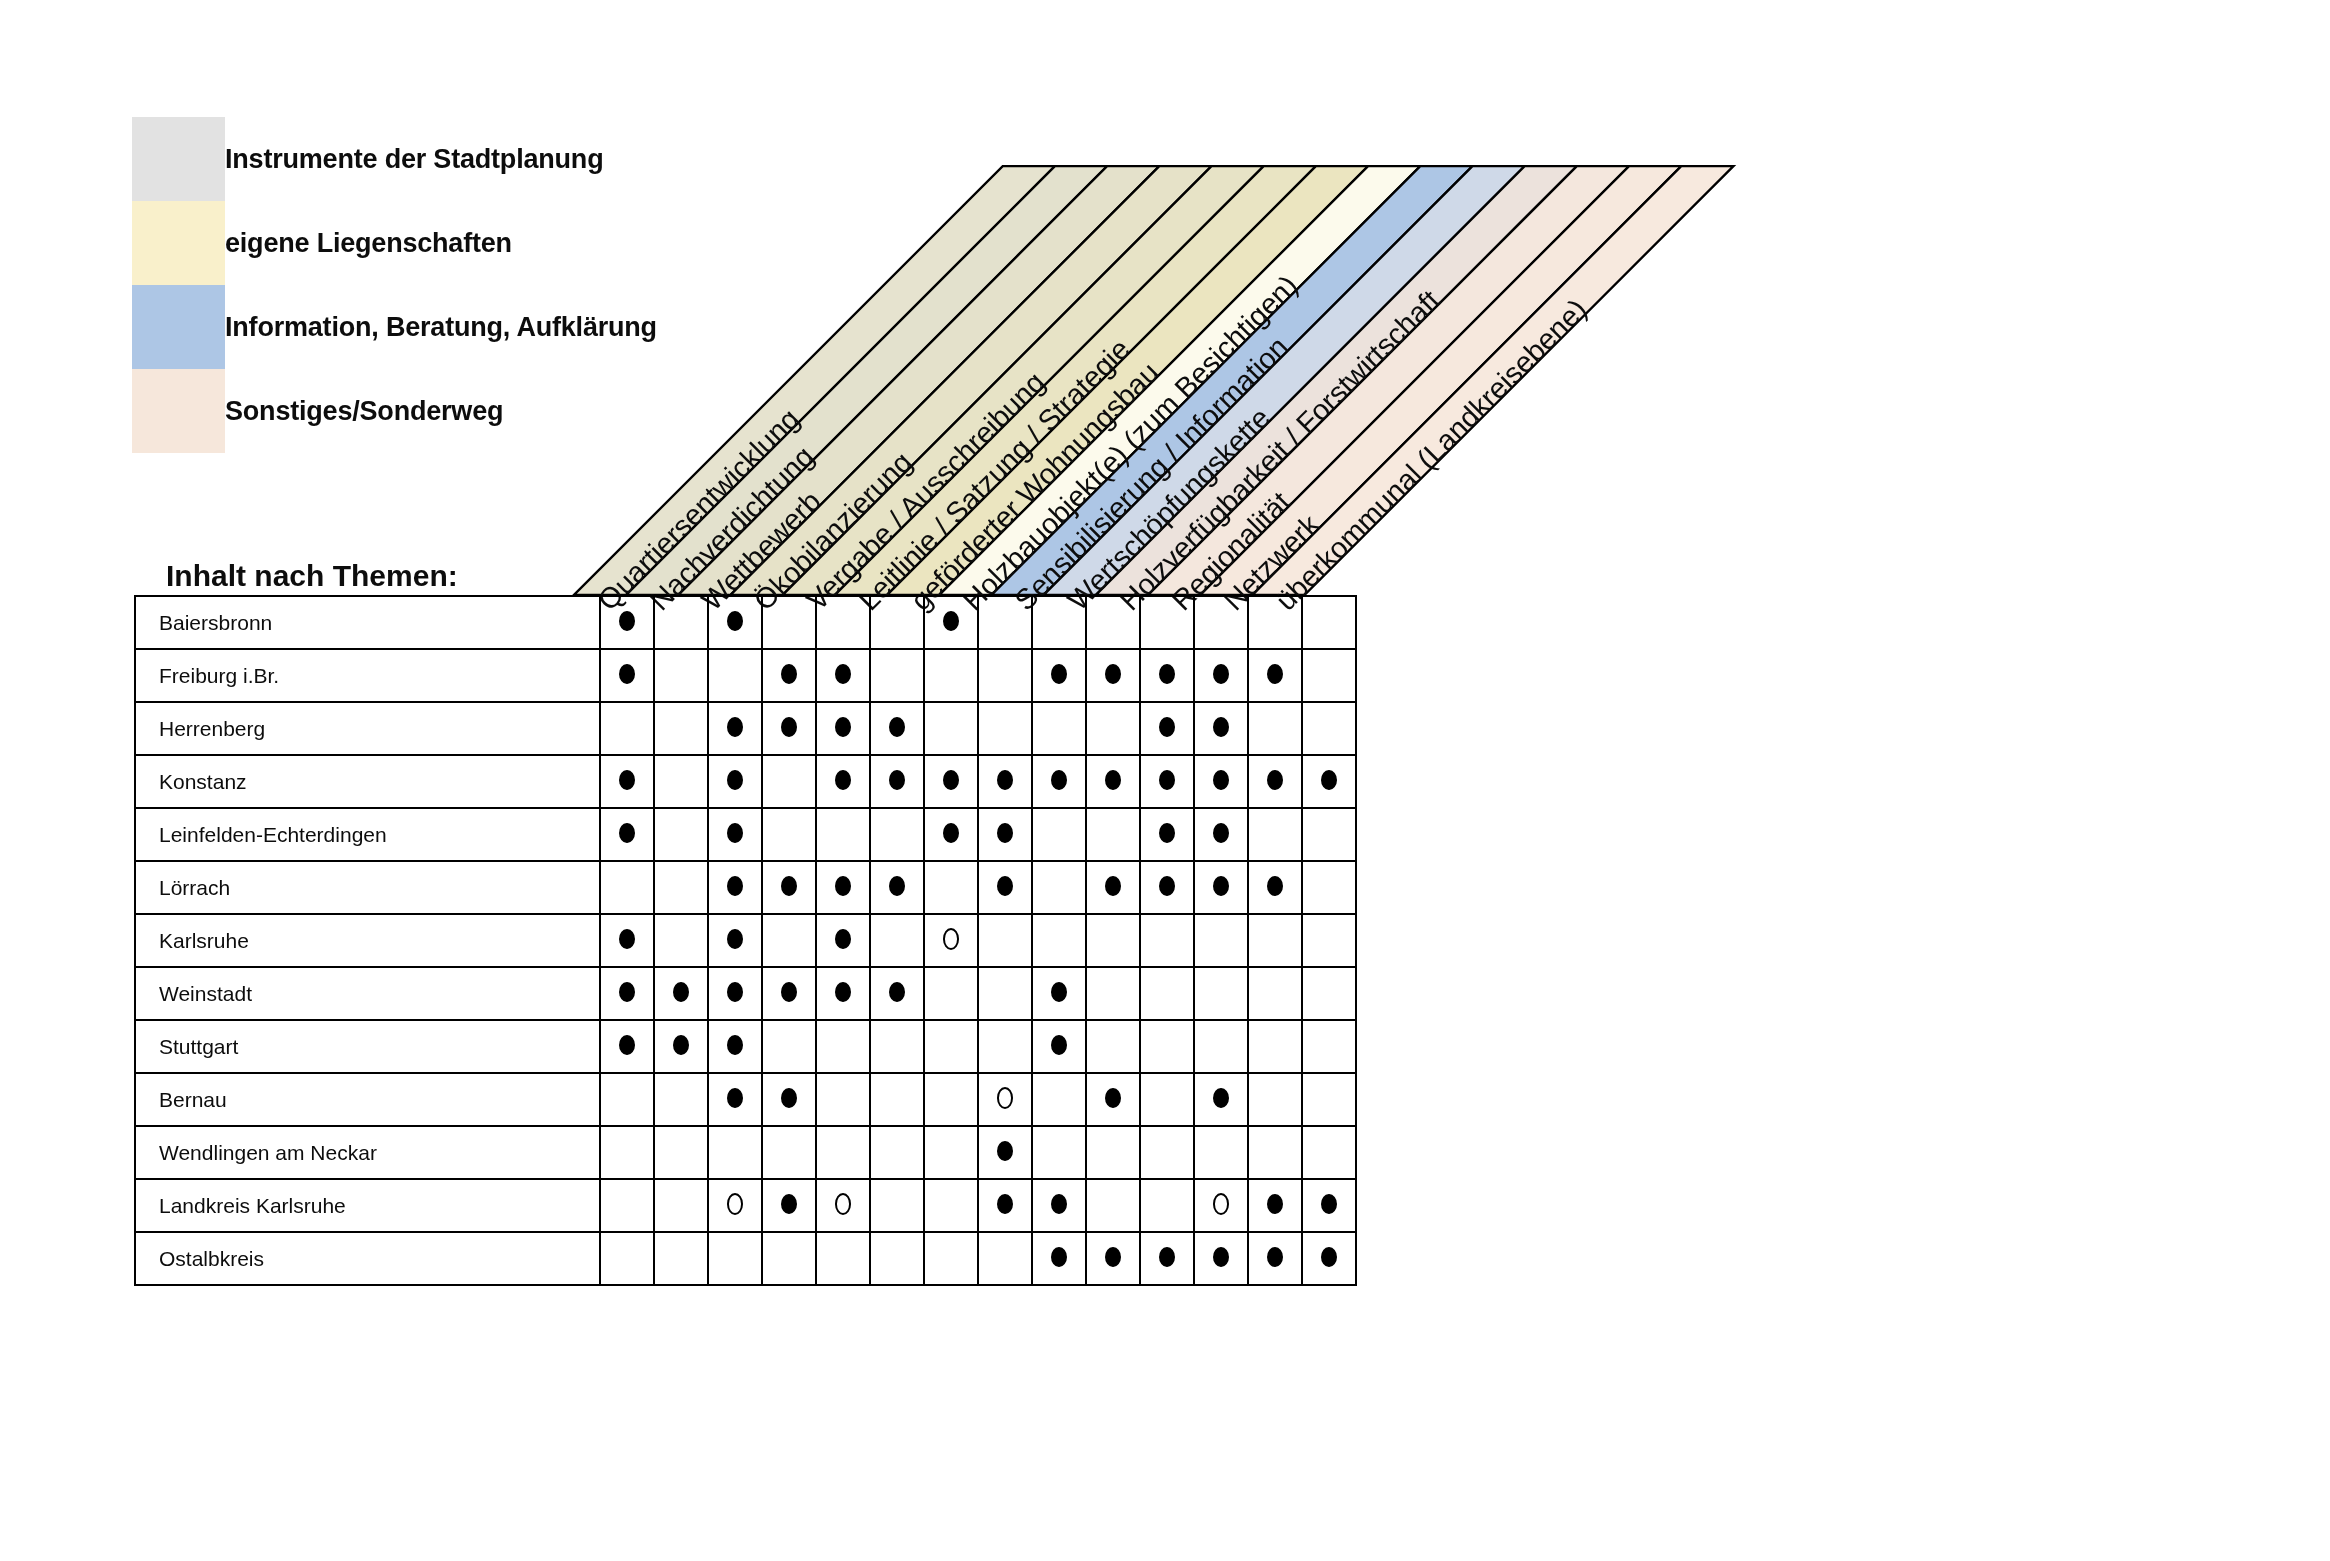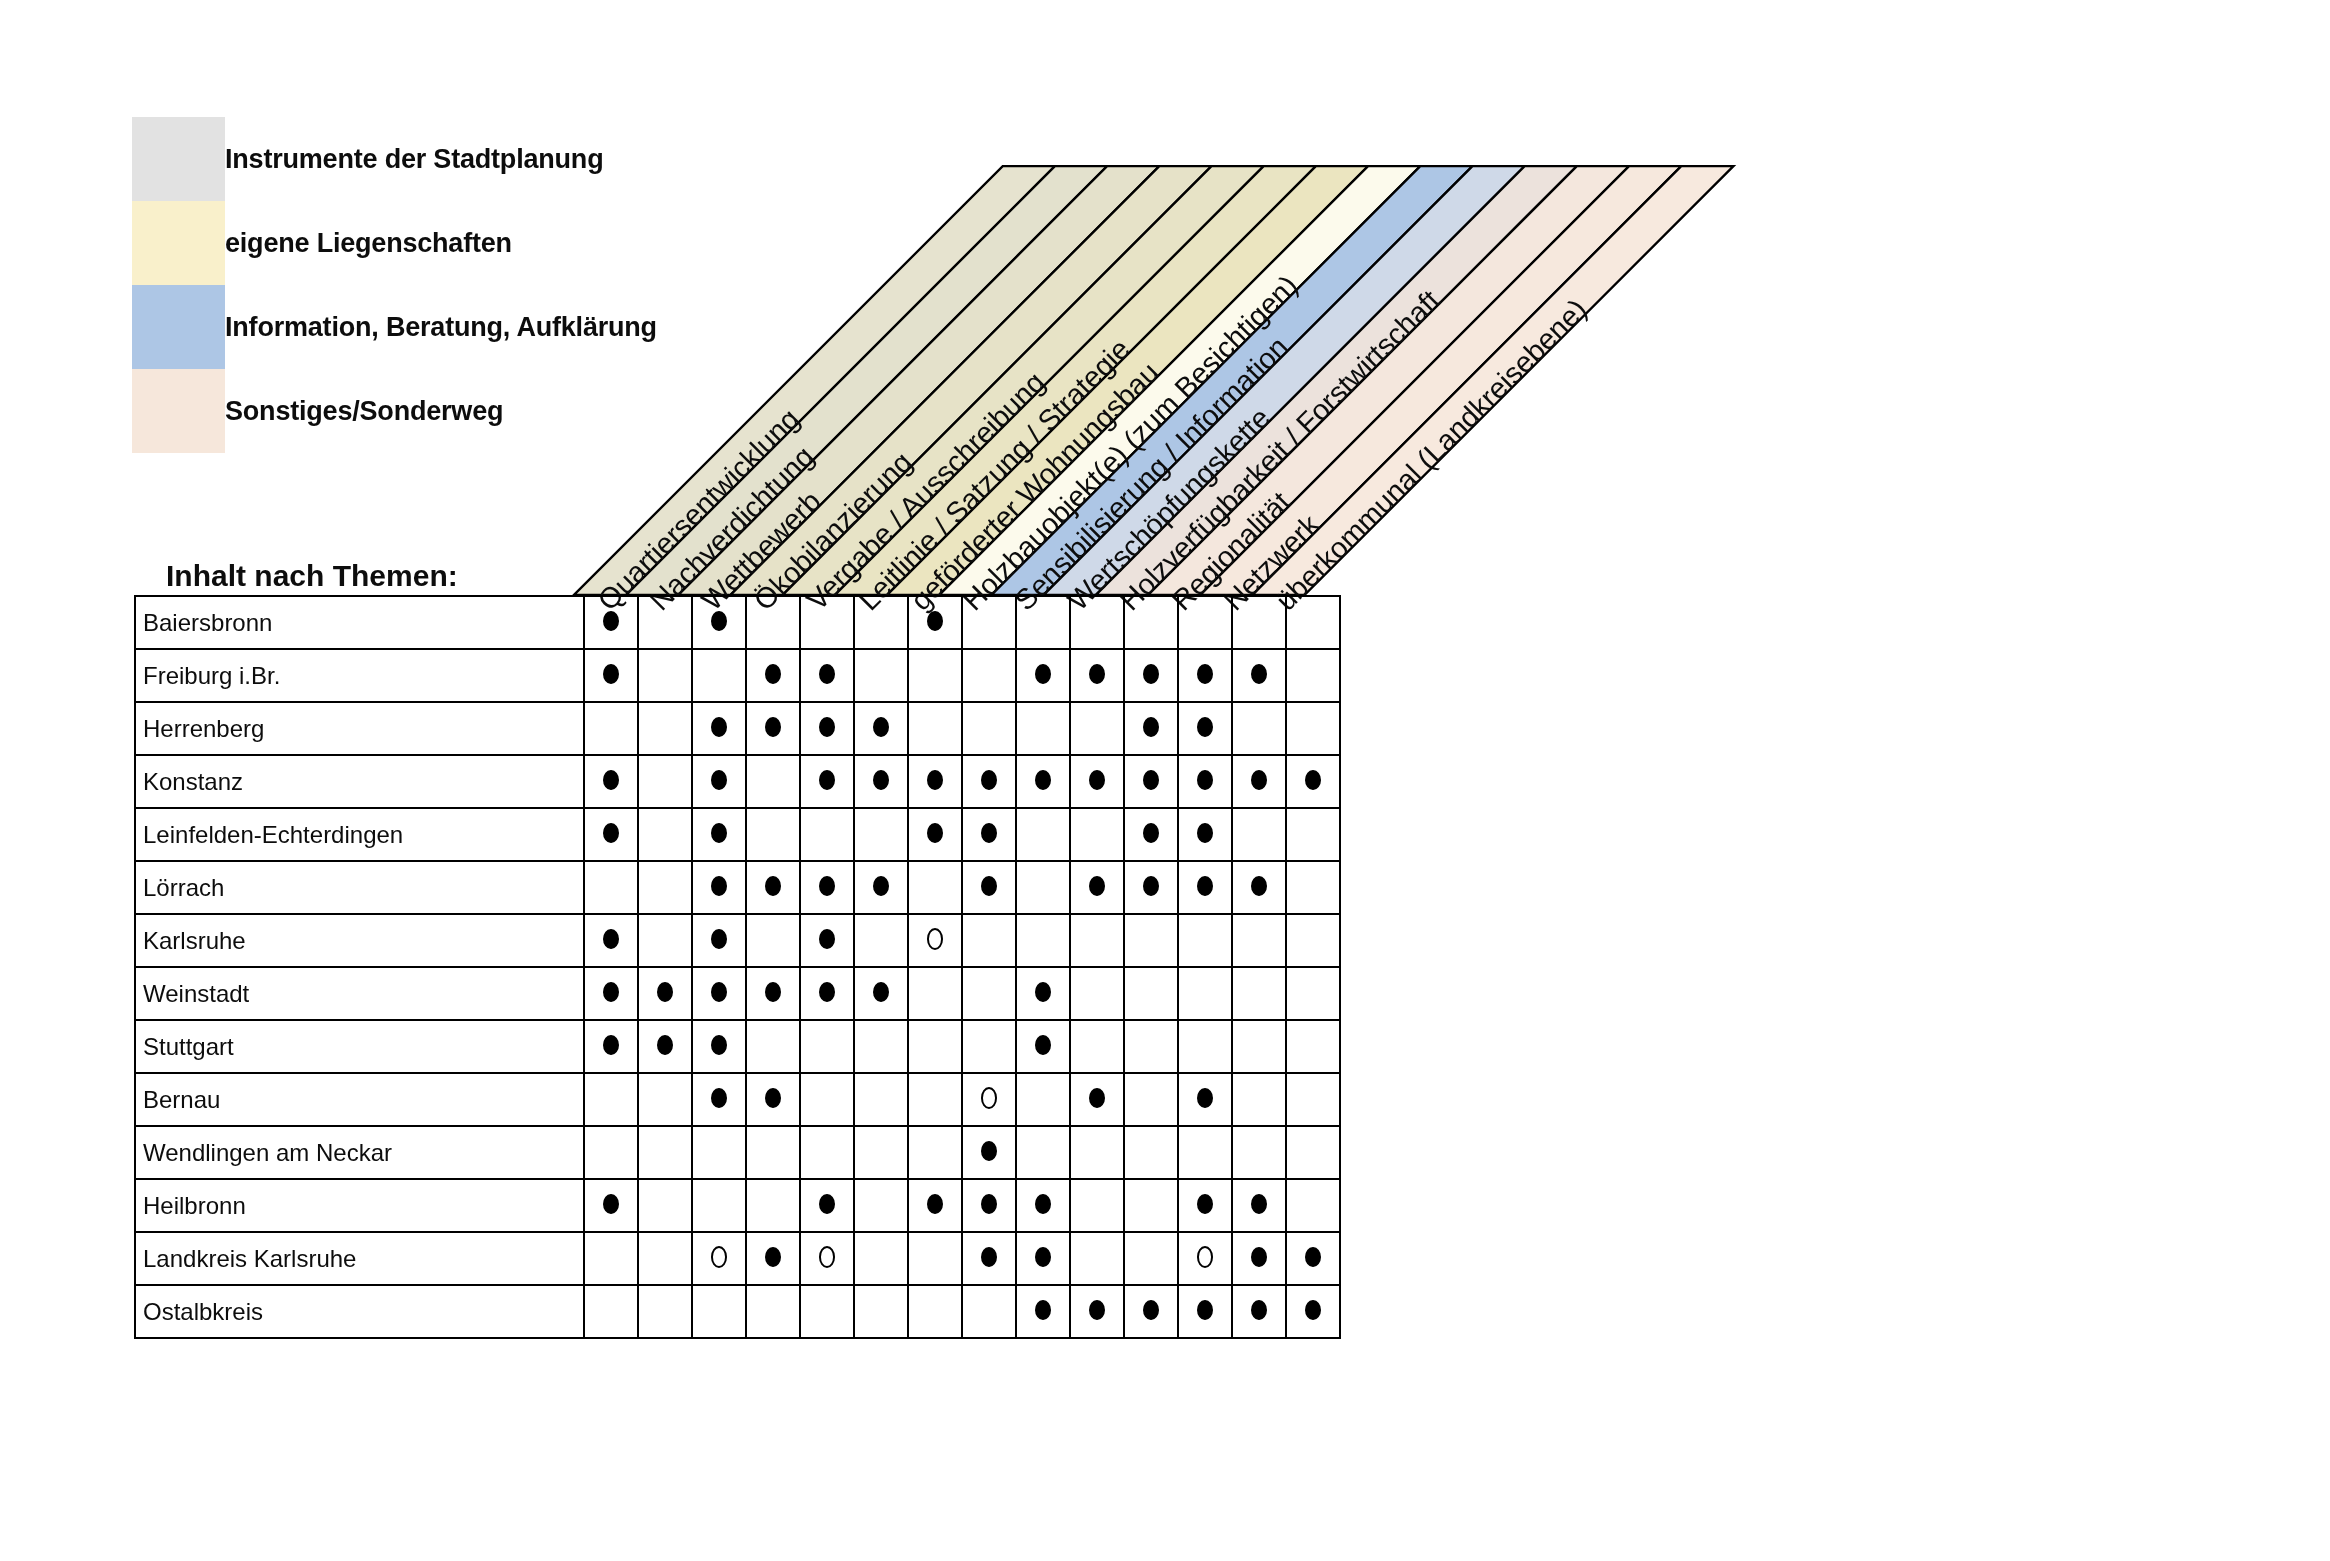--- a/index.html
+++ b/index.html
@@ -88,22 +88,22 @@
   #matrix td {
     border: 2.3px solid #000000;
     height: 51px;
     padding: 0;
     text-align: center;
     vertical-align: middle;
   }
   #matrix td.rowlabel {
     width: 440px;
     text-align: left;
-    padding-left: 7px;
-    font-size: 24px;
+    padding-left: 23px;
+    font-size: 21px;
     color: #0d0d0d;
     white-space: nowrap;
   }
   #matrix td.cell {
     width: 52px;
   }
   .mark-full {
     display: inline-block;
     width: 16px;
     height: 20.5px;
@@ -360,37 +360,20 @@
         <td class="cell"></td>
         <td class="cell"><span class="mark-full"></span></td>
         <td class="cell"></td>
         <td class="cell"></td>
         <td class="cell"></td>
         <td class="cell"></td>
         <td class="cell"></td>
         <td class="cell"></td>
       </tr>
       <tr>
-        <td class="rowlabel">Heilbronn</td>
-        <td class="cell"><span class="mark-full"></span></td>
-        <td class="cell"></td>
-        <td class="cell"></td>
-        <td class="cell"></td>
-        <td class="cell"><span class="mark-full"></span></td>
-        <td class="cell"></td>
-        <td class="cell"><span class="mark-full"></span></td>
-        <td class="cell"><span class="mark-full"></span></td>
-        <td class="cell"><span class="mark-full"></span></td>
-        <td class="cell"></td>
-        <td class="cell"></td>
-        <td class="cell"><span class="mark-full"></span></td>
-        <td class="cell"><span class="mark-full"></span></td>
-        <td class="cell"></td>
-      </tr>
-      <tr>
         <td class="rowlabel">Landkreis Karlsruhe</td>
         <td class="cell"></td>
         <td class="cell"></td>
         <td class="cell"><span class="mark-open"></span></td>
         <td class="cell"><span class="mark-full"></span></td>
         <td class="cell"><span class="mark-open"></span></td>
         <td class="cell"></td>
         <td class="cell"></td>
         <td class="cell"><span class="mark-full"></span></td>
         <td class="cell"><span class="mark-full"></span></td>

